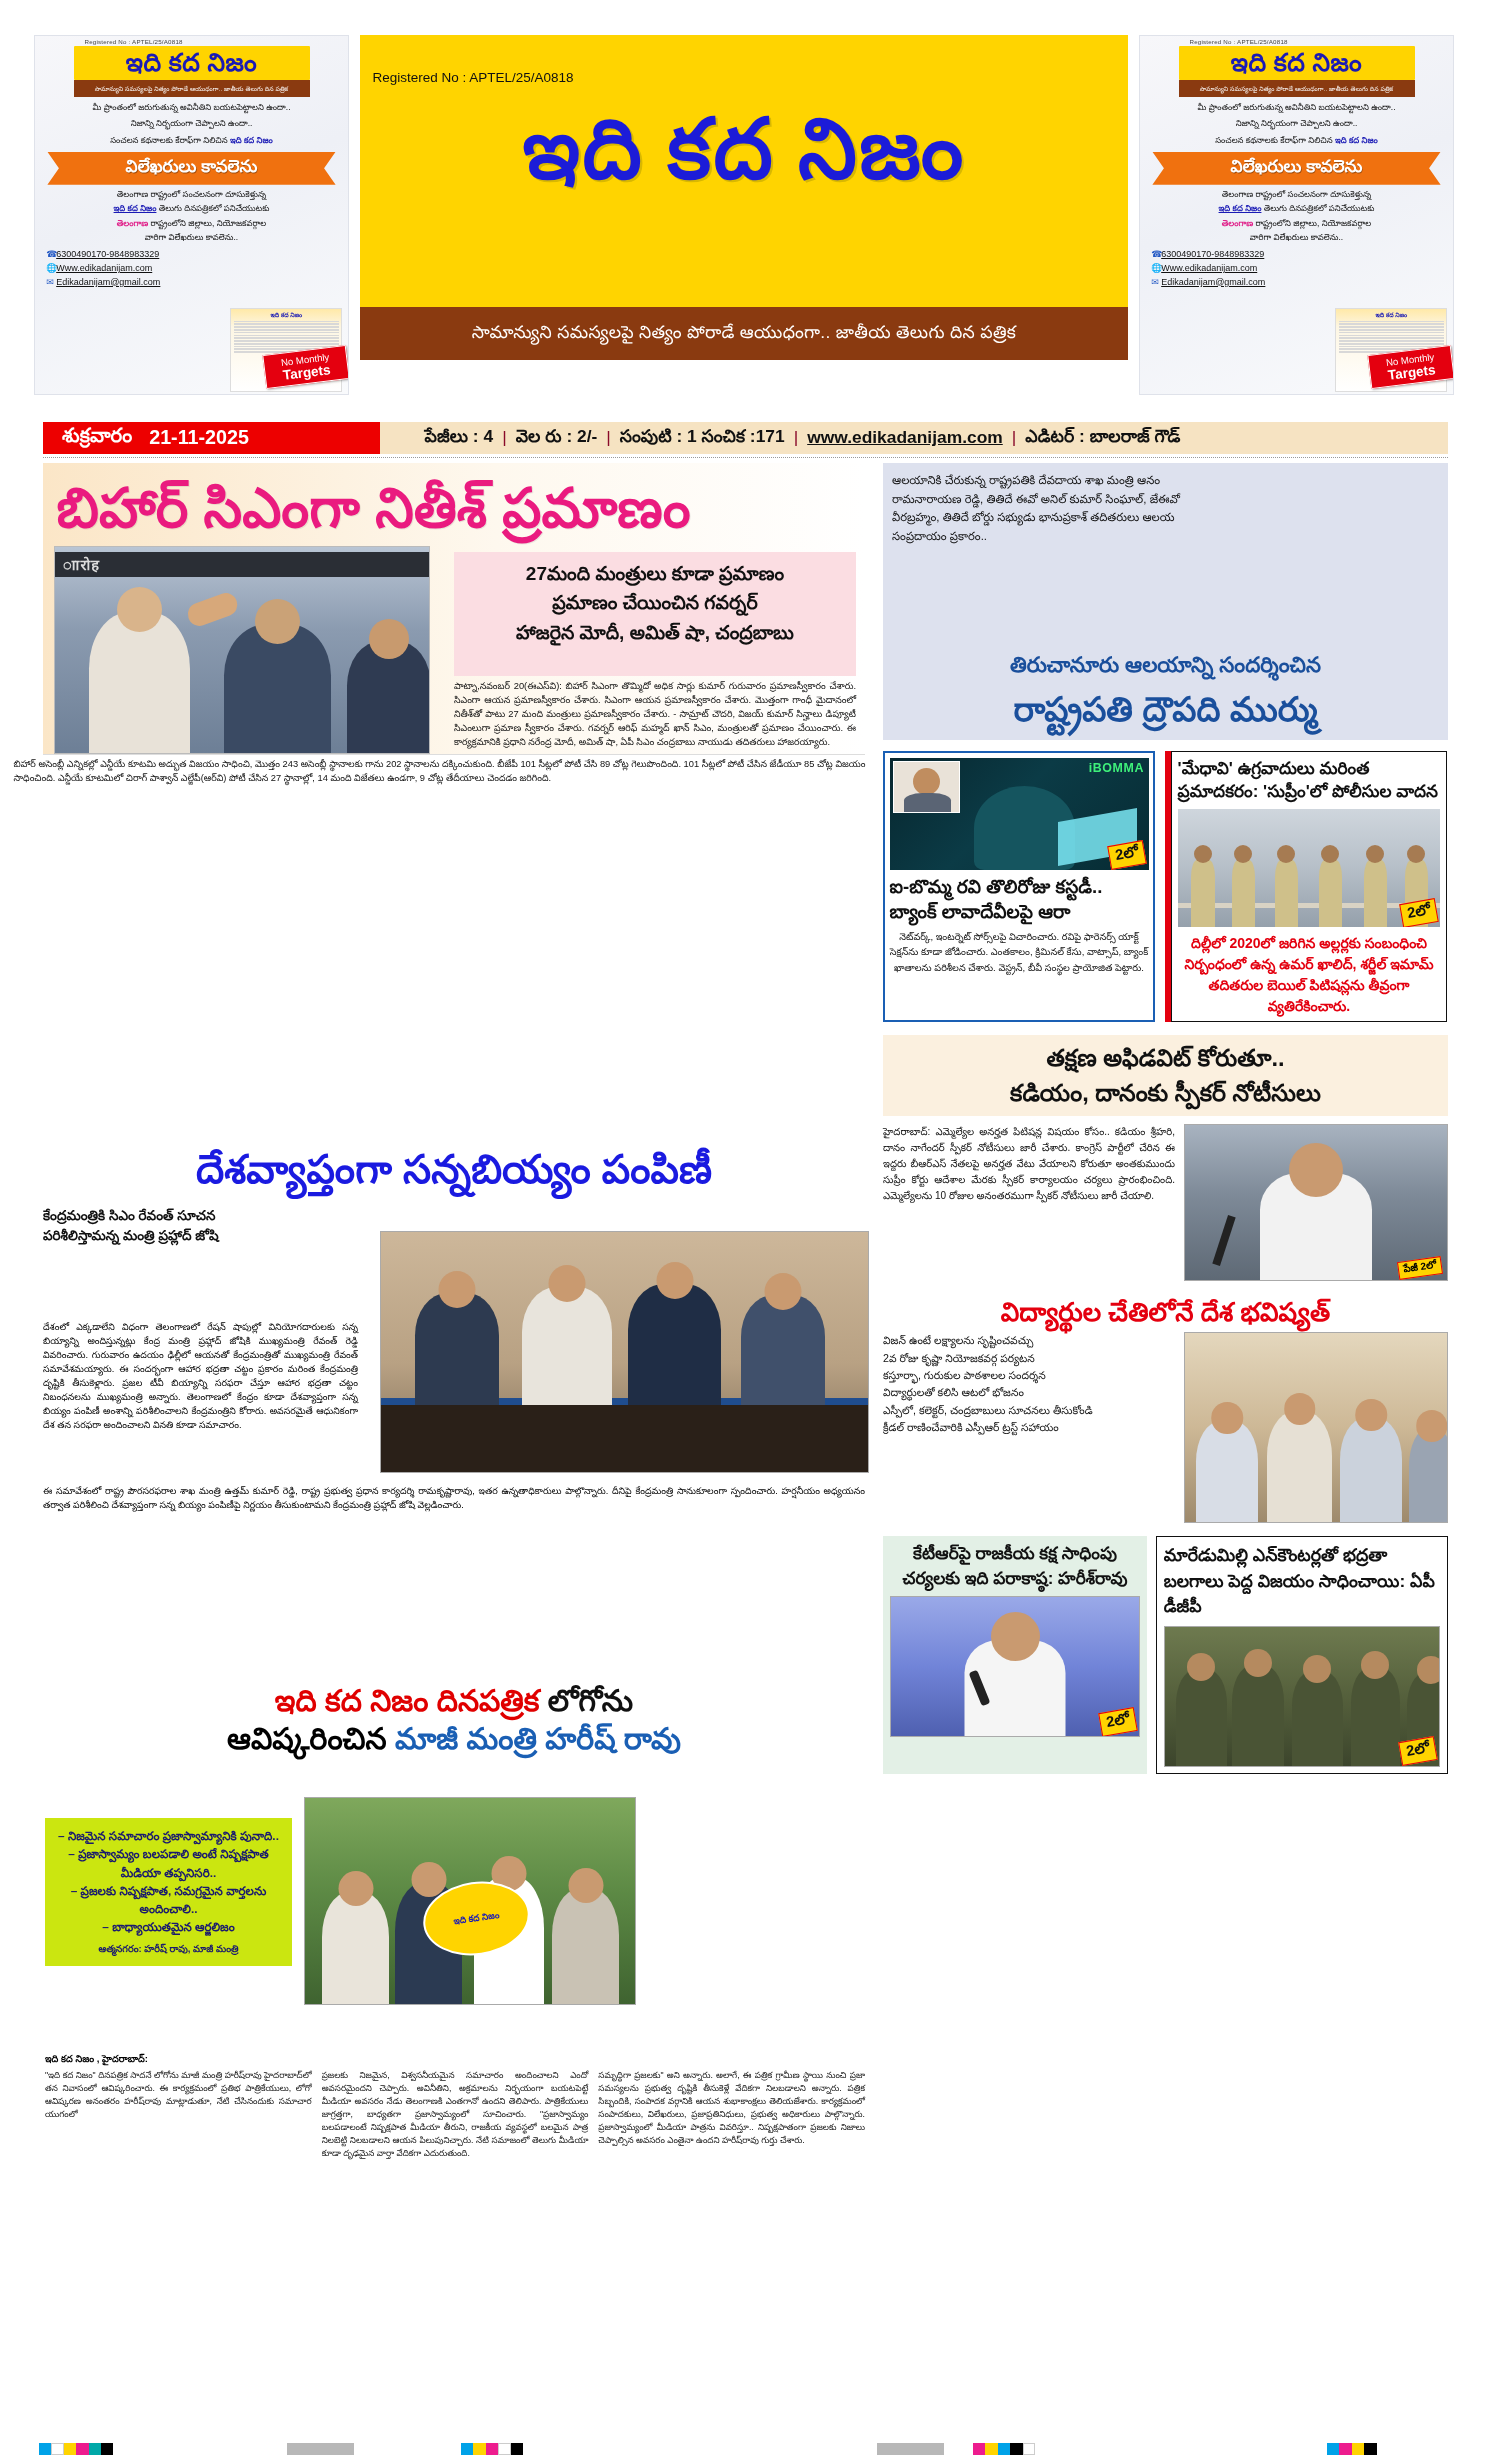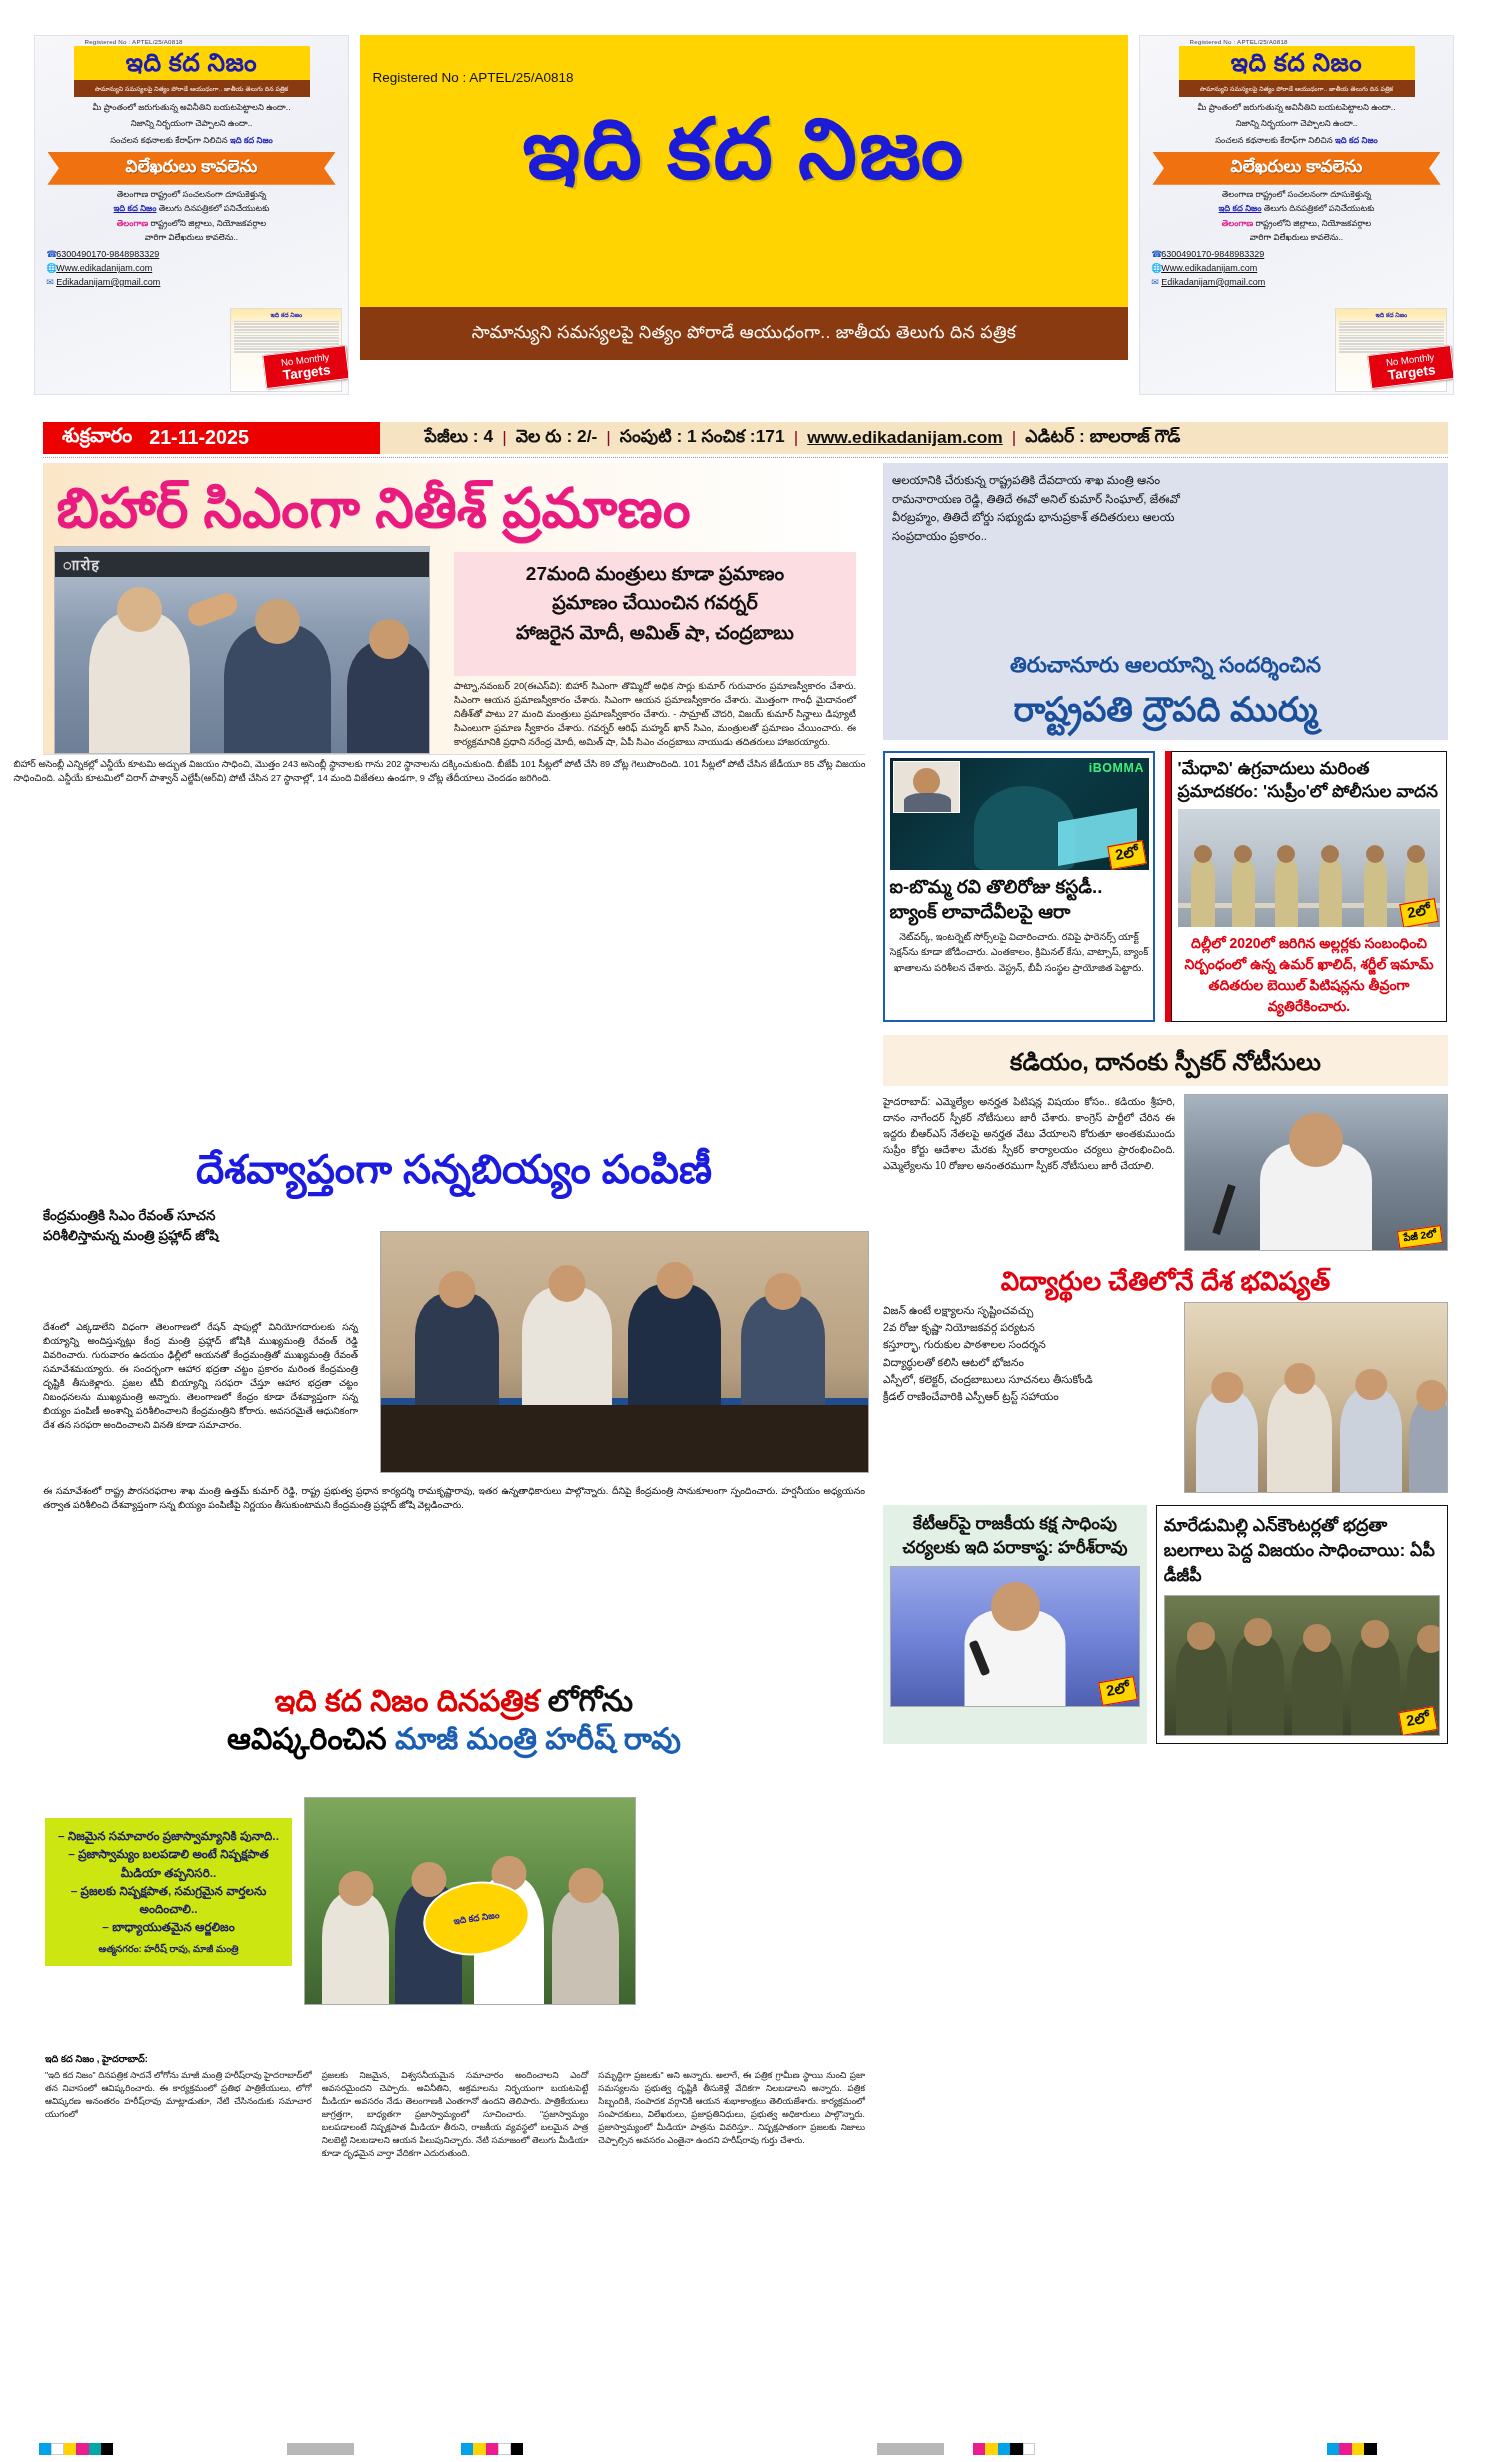--- a/index.html
+++ b/index.html
@@ -555,20 +555,21 @@
               </div>
             <div class="tag2">2లో</div>
           </div>
           <div class="medhavi-cap">దిల్లీలో 2020లో జరిగిన అల్లర్లకు సంబంధించి నిర్బంధంలో ఉన్న ఉమర్ ఖాలిద్, శర్జీల్ ఇమామ్ తదితరుల బెయిల్ పిటిషన్లను తీవ్రంగా వ్యతిరేకించారు.</div>
         </div>
       </div>
 
     </div>
 
     <div class="affid">
+      <div class="a">తక్షణ అఫిడవిట్ కోరుతూ..</div>
       <div class="b">కడియం, దానంకు స్పీకర్ నోటీసులు</div>
     </div>
     <div class="affid-row">
       <div class="affid-txt">హైదరాబాద్: ఎమ్మెల్యేల అనర్హత పిటిషన్ల విషయం కోసం.. కడియం శ్రీహరి, దానం నాగేందర్ స్పీకర్ నోటీసులు జారీ చేశారు. కాంగ్రెస్ పార్టీలో చేరిన ఈ ఇద్దరు బీఆర్ఎస్ నేతలపై అనర్హత వేటు వేయాలని కోరుతూ అంతకుముందు సుప్రీం కోర్టు ఆదేశాల మేరకు స్పీకర్ కార్యాలయం చర్యలు ప్రారంభించింది. ఎమ్మెల్యేలను 10 రోజుల అనంతరముగా స్పీకర్ నోటీసులు జారీ చేయాలి.</div>
       <div class="affid-photo">
         <div class="pp">
             <div class="hd"></div>
           </div>
         <div class="mic"></div>
         <div class="page2tag">పేజీ 2లో</div>

